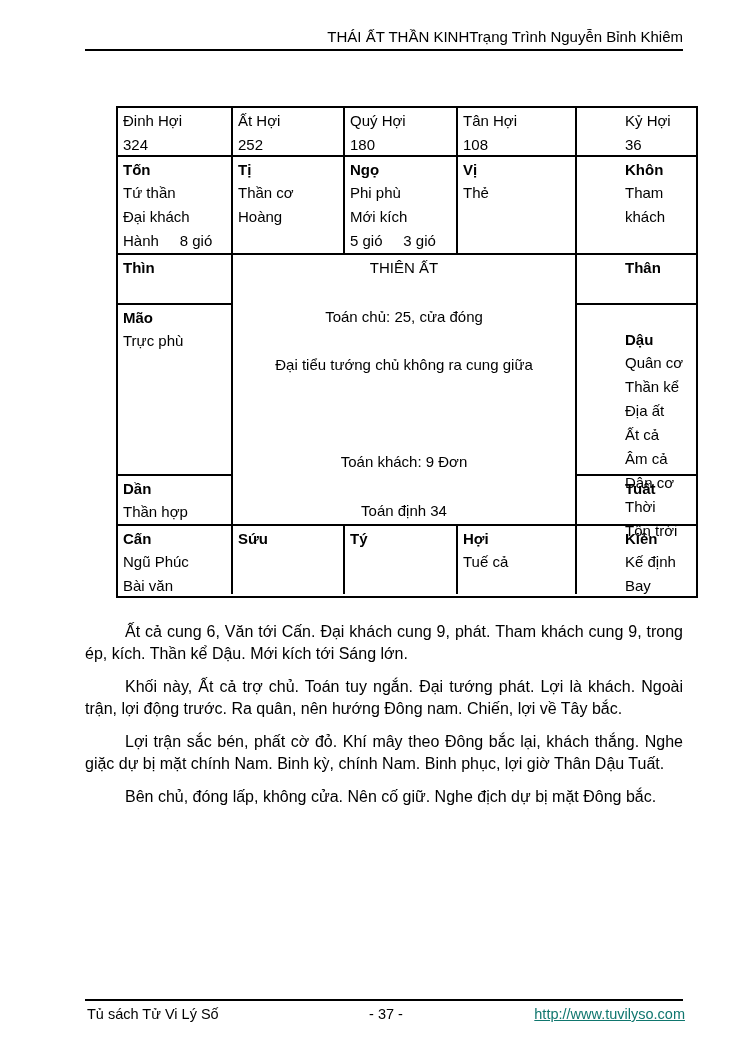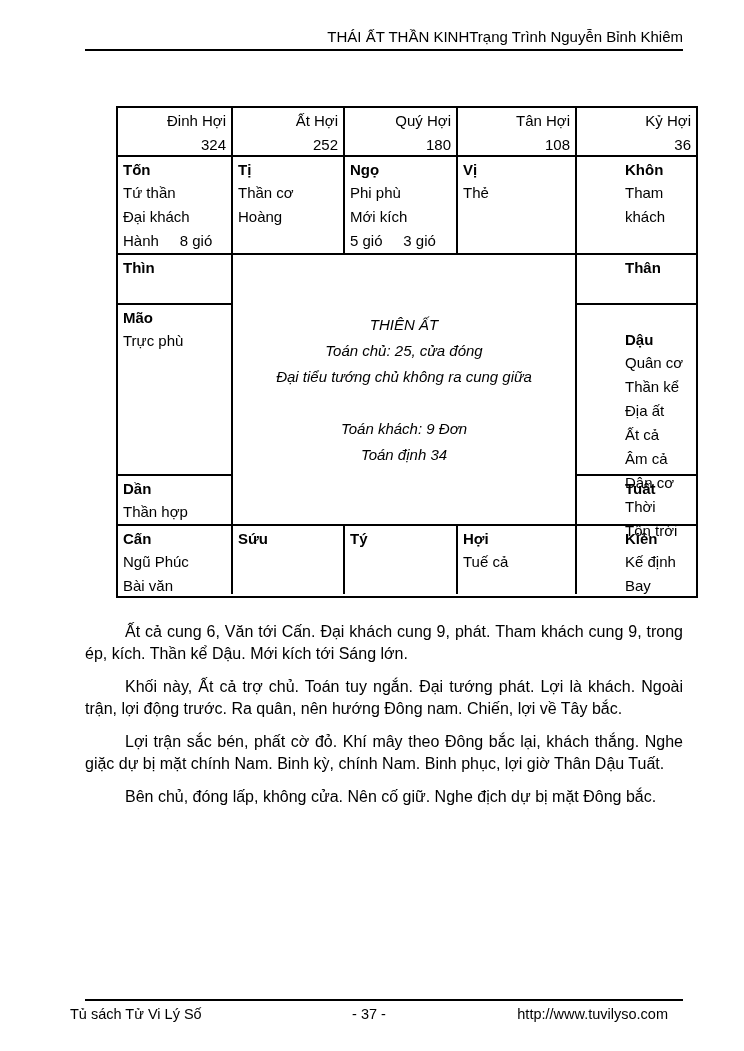--- a/index.html
+++ b/index.html
@@ -30,52 +30,51 @@
     grid-template-rows:49px 98px 50px 171px 50px 68px;
     font-size:15px;
   }
   .cell {
     box-sizing:border-box;
     border-right:2px solid #000; border-bottom:2px solid #000;
     padding:1px 5px 0 5px;
   }
   .cell.last-col { border-right:none;padding-left:48px; }
   .cell.last-row { border-bottom:none; }
-  .hcell { text-align:right; line-height:24px; padding-top:1px; }
+  .hcell { text-align:left; line-height:24px; padding-top:1px; }
   .label { font-weight:bold; line-height:23px; white-space:pre-wrap; }
   .line  { line-height:24px; white-space:pre-wrap; }
   .center-cell {
     grid-column:2 / 5; grid-row:3 / 6;
-    display:flex; flex-direction:column; justify-content:center; align-items:center;
+    display:flex; flex-direction:column; justify-content:space-between; align-items:center;
     text-align:center; line-height:26px;
     border-right:2px solid #000; border-bottom:2px solid #000;
     box-sizing:border-box;
-    font-style:italic;
   }
   .center-cell div { min-height:26px; white-space:pre-wrap; }
 
   
   .bodytext {
     position:absolute; left:85px; top:621px; width:598px;
     font-size:16px; line-height:21.5px; text-align:justify;
   }
   .bodytext p { margin:0 0 12px 0; text-indent:40px; }
 
   
   .foot-rule {
     position:absolute; left:85px; top:999px; width:598px; height:2px; background:#000;
   }
   .runfoot {
-    position:absolute; left:70px; top:1005px; width:598px;
+    position:absolute; left:87px; top:1005px; width:598px;
     display:flex; font-size:14.5px; line-height:18px;
   }
   .runfoot .f-left  { flex:1; text-align:left; }
   .runfoot .f-mid   { flex:1; text-align:center; }
   .runfoot .f-right { flex:1; text-align:right; }
-  .runfoot a { color:#000000; cursor:pointer; }
+  .runfoot a { color:#0f766e; text-decoration:underline; cursor:pointer; }
 </style>
 </head>
 <body>
 
 <div class="page">
 
   <div class="runhead">
     <span>THÁI ẤT THẦN KINH</span>
     <span>Trạng Trình Nguyễn Bỉnh Khiêm</span>
   </div>

